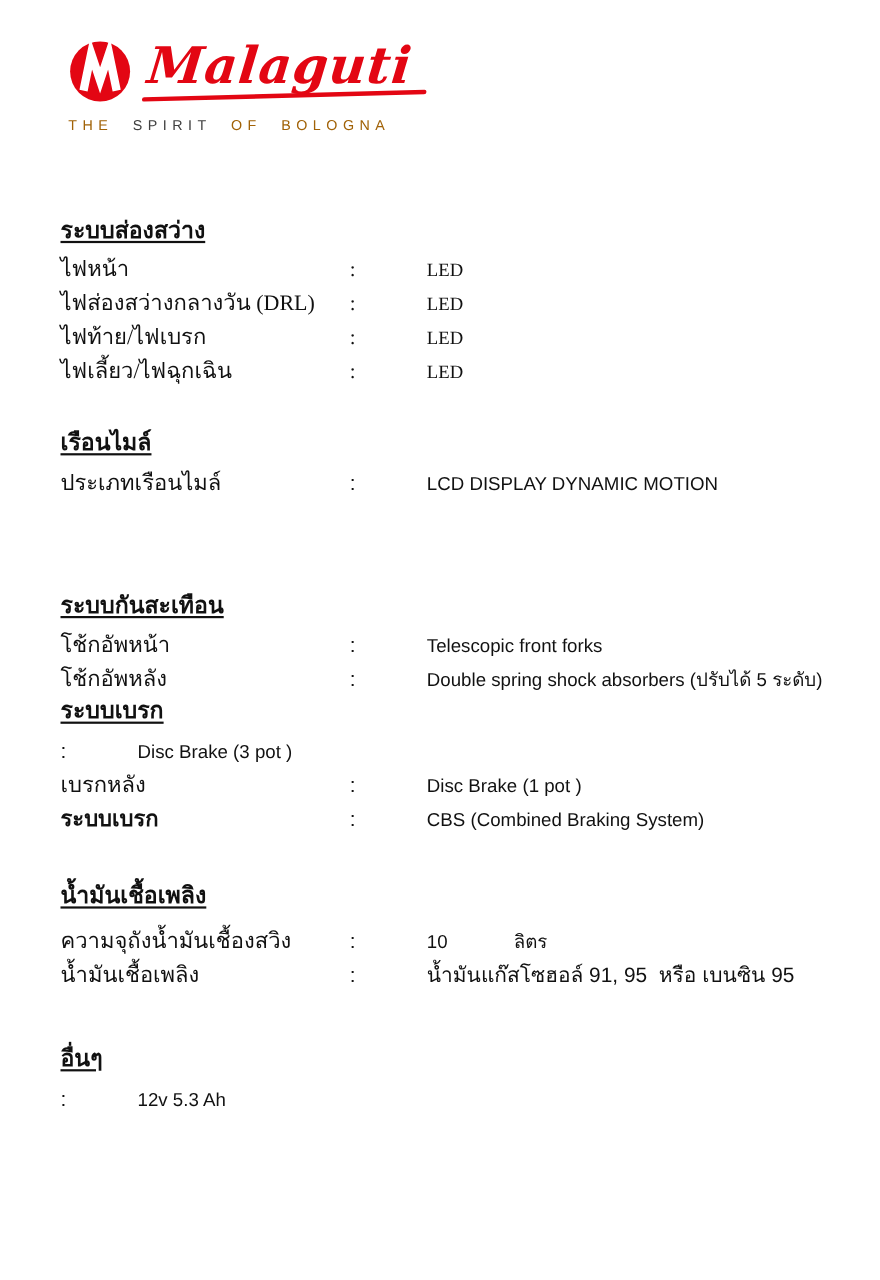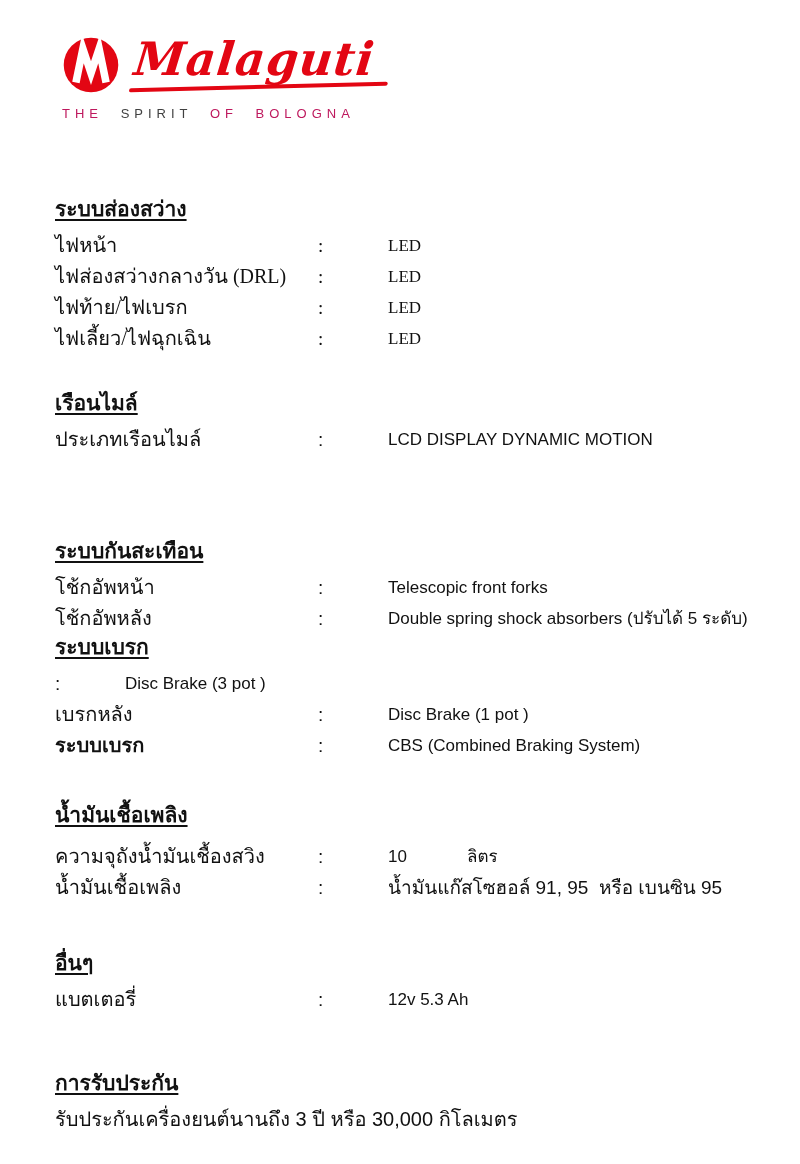--- a/index.html
+++ b/index.html
@@ -25,21 +25,21 @@
   }
   .wordmark::after{
     content:"";position:absolute;left:2px;right:-6px;bottom:4px;height:4px;
     background:currentColor;border-radius:2px;transform:rotate(-1.5deg);
   }
   .tagline{
     margin-top:12px;
     font-size:13px;line-height:16px;color:#1d1d1b;
     letter-spacing:5px;word-spacing:9px;white-space:nowrap;
   }
-  .tagline .light{font-weight:normal;color:#be185d;}
+  .tagline .light{font-weight:normal;color:#a16207;}
   .tagline .emph{font-weight:normal;color:#404040;}
 
   
   .sections{position:absolute;left:0;top:0;width:100%;height:100%;}
   .section{position:absolute;left:55px;right:30px;}
   .section:nth-of-type(1){top:195px;font-family:Liberation Serif, serif;}
   .section:nth-of-type(2){top:389px;}
   .section:nth-of-type(3){top:537px;}
   .section:nth-of-type(4){top:633px;}
   .section:nth-of-type(5){top:801px;}
@@ -148,25 +148,19 @@
             <div class="row-value"><span class="v1">10</span><span class="thai">ลิตร</span></div>
           </div>
           <div class="row">
             <div class="row-label">น้ำมันเชื้อเพลิง</div>
             <div class="row-colon">:</div>
             <div class="row-value thai">น้ำมันแก๊สโซฮอล์ 91, 95  หรือ เบนซิน 95</div>
           </div>
         </div></section>
       <section class="section"><h2 class="section-heading">อื่นๆ</h2><div class="rows">
           <div class="row">
-            <div class="row-label">แบตเตอรี่</div>
             <div class="row-colon">:</div>
             <div class="row-value">12v 5.3 Ah</div>
-          </div>
-        </div></section>
-      <section class="section"><h2 class="section-heading">การรับประกัน</h2><div class="rows">
-          <div class="row">
-            <div class="note">รับประกันเครื่องยนต์นานถึง 3 ปี หรือ 30,000 กิโลเมตร</div>
           </div>
         </div></section>
     </main>
 
 </div>
 
 </body></html>

